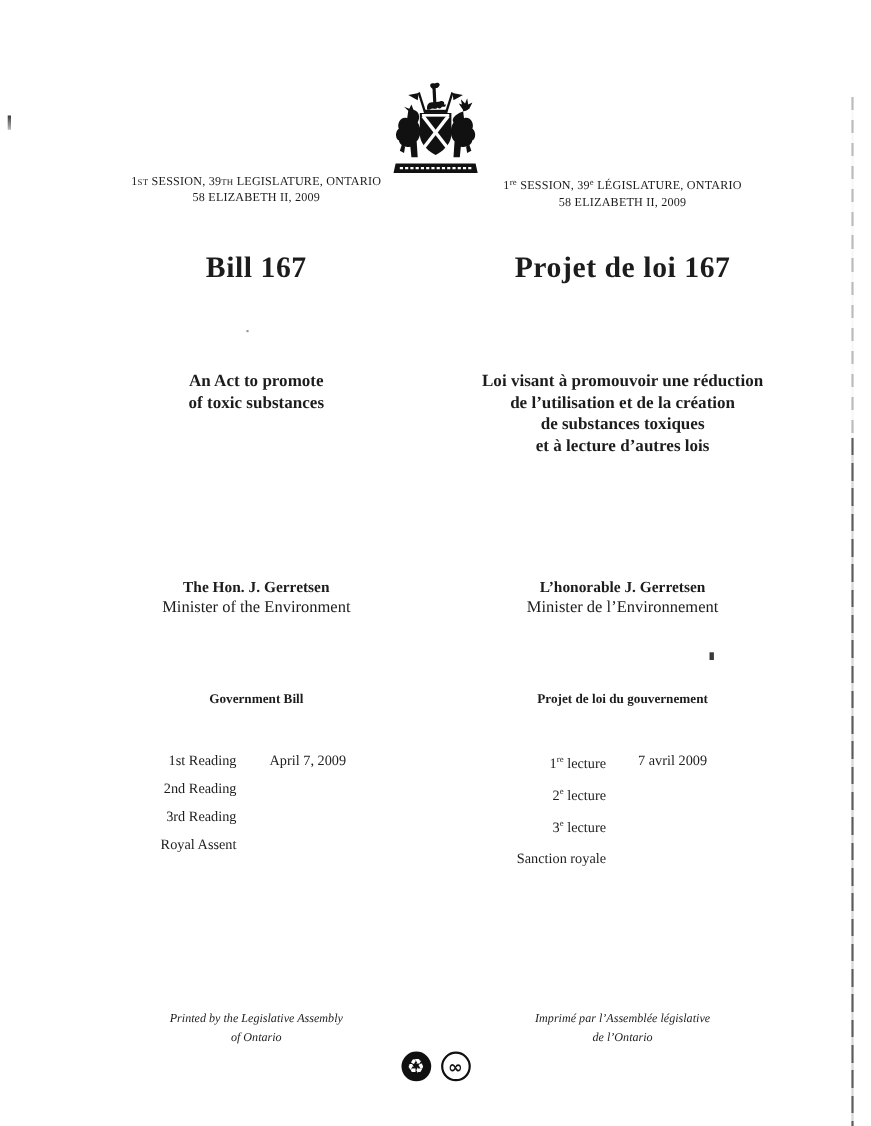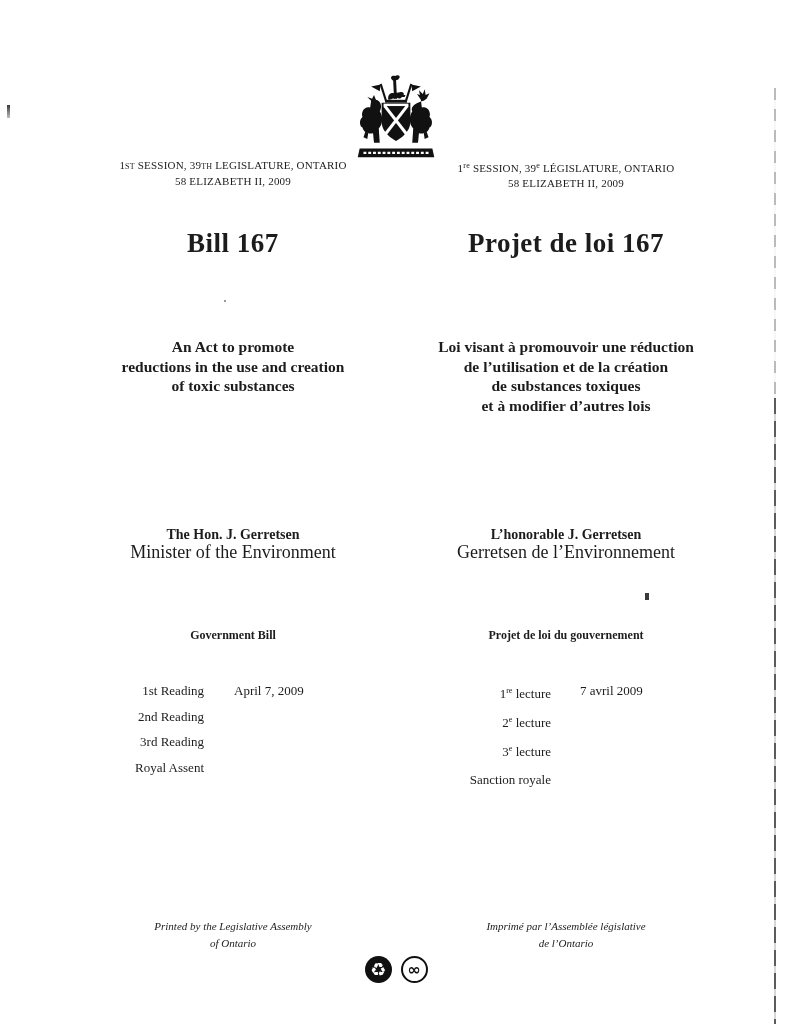--- a/index.html
+++ b/index.html
@@ -19,21 +19,21 @@
 
   
   .bill-title{font-size:27px;font-weight:bold;letter-spacing:.5px;}
 
   
   .act-title{font-size:15.5px;font-weight:bold;line-height:19.5px;}
   .act-title span{display:block;}
 
   
   .minister-name{font-size:14px;font-weight:bold;line-height:18px;}
-  .minister-role{font-size:18px;line-height:17px;}
+  .minister-role{font-size:15px;line-height:17px;}
 
   
   .bill-type{font-size:12px;font-weight:bold;}
 
   
   .readings{display:grid;font-size:13px;text-align:left;}
   .readings-en{grid-template-columns:130px 166px;}
   .readings-fr{grid-template-columns:135px 165px;}
   .readings .rlabel{text-align:right;line-height:25.5px;white-space:nowrap;}
   .readings .rdate{line-height:25.5px;white-space:nowrap;}
@@ -109,43 +109,42 @@
 <div class="col-r session" style="top:158px;">
   <div><span>1</span><span class="sup">re</span><span> SESSION, 39</span><span class="sup">e</span><span> LÉGISLATURE, ONTARIO</span></div>
   <div>58 ELIZABETH II, 2009</div>
 </div>
 
 <div class="col-l bill-title" style="top:228px;">Bill 167</div>
 <div class="col-r bill-title" style="top:228px;">Projet de loi 167</div>
 
 <div class="col-l act-title" style="top:337px;">
   <span>An Act to promote</span>
-  <span>reductions in the use and creation</span>
   <span>of toxic substances</span>
 </div>
 <div class="col-r act-title" style="top:337px;">
   <span>Loi visant à promouvoir une réduction</span>
   <span>de l’utilisation et de la création</span>
   <span>de substances toxiques</span>
-  <span>et à modifier d’autres lois</span>
+  <span>et à lecture d’autres lois</span>
 </div>
 
 <div class="col-l" style="top:526px;text-align:center;">
   <div class="minister-name">The Hon. J. Gerretsen</div>
   <div class="minister-role">Minister of the Environment</div>
 </div>
 <div class="col-r" style="top:526px;">
   <div class="minister-name">L’honorable J. Gerretsen</div>
-  <div class="minister-role">Gerretsen de l’Environnement</div>
+  <div class="minister-role">Minister de l’Environnement</div>
 </div>
 
 <div class="col-l bill-type" style="top:628px;">Government Bill</div>
 <div class="col-r bill-type" style="top:628px;">Projet de loi du gouvernement</div>
 
-<div class="abs readings readings-en" style="left:74px;top:678px;">
+<div class="abs readings readings-en" style="left:85px;top:678px;">
   <div class="rlabel">1st Reading</div>
   <div class="rdate">April 7, 2009</div>
   <div class="rlabel">2nd Reading</div>
   <div class="rdate"></div>
   <div class="rlabel">3rd Reading</div>
   <div class="rdate"></div>
   <div class="rlabel">Royal Assent</div>
   <div class="rdate"></div>
 </div>
 

